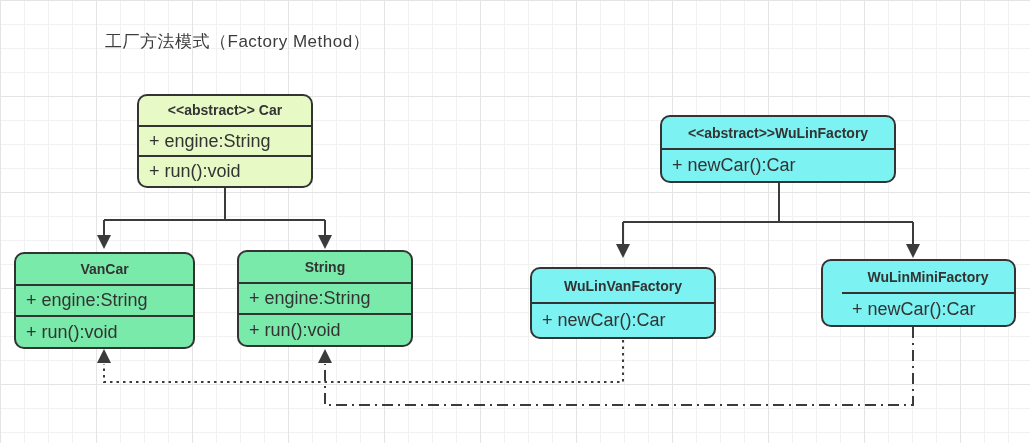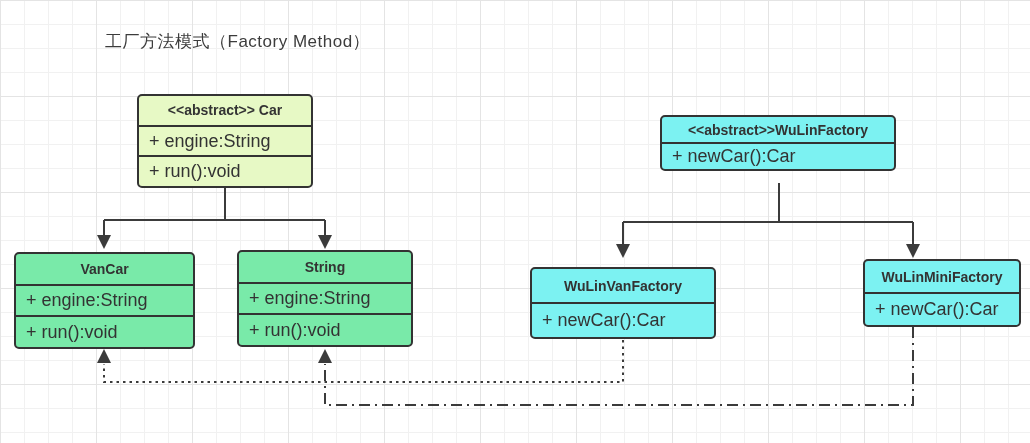--- a/index.html
+++ b/index.html
@@ -23,43 +23,43 @@
   .diagram-title{
     position:absolute;left:105px;top:30px;
     font-size:17px;color:#3c3c3c;letter-spacing:0.5px;
     white-space:nowrap;
   }
   .connector-layer{
     position:absolute;left:0;top:0;width:1030px;height:443px;
   }
   .uml-box{
     position:absolute;box-sizing:border-box;
-    border:2px solid #333333;border-radius:5px;
+    border:2px solid #333333;border-radius:10px;
     display:flex;flex-direction:column;
     color:#333333;
   }
   .uml-header{
     flex:1;display:flex;align-items:center;justify-content:center;
     font-weight:bold;font-size:14px;white-space:nowrap;
   }
   .uml-member{
     flex:1;display:flex;align-items:center;
     border-top:2px solid #333333;
     padding-left:10px;font-size:18px;white-space:nowrap;
   }
   .fill-abstract-car{background:#e7f9c5;}
   .fill-car{background:#79eaa9;}
   .fill-factory{background:#7cf2f2;}
 
   .box-car{left:137px;top:94px;width:176px;height:94px;}
-  .box-wulin-factory{left:660px;top:115px;width:236px;height:56px;}
+  .box-wulin-factory{left:660px;top:115px;width:236px;height:68px;}
   .box-van-car{left:14px;top:252px;width:181px;height:97px;}
   .box-mini-car{left:237px;top:250px;width:176px;height:97px;}
   .box-wulin-van-factory{left:530px;top:259px;width:186px;height:72px;margin-top:8px;}
-  .box-wulin-mini-factory{left:863px;top:259px;width:158px;height:68px;}
+  .box-wulin-mini-factory{left:821px;top:259px;width:195px;height:68px;padding-left:19px;}
 
   .conn{stroke:#3b3b3b;stroke-width:2;fill:none;}
   .conn-dotted{stroke-dasharray:2.5 4;}
   .conn-dashdot{stroke-dasharray:11 5 2 5;}
   .arrowhead{fill:#3b3b3b;stroke:none;}
 </style>
 </head>
 <body>
 
 <div class="canvas">

